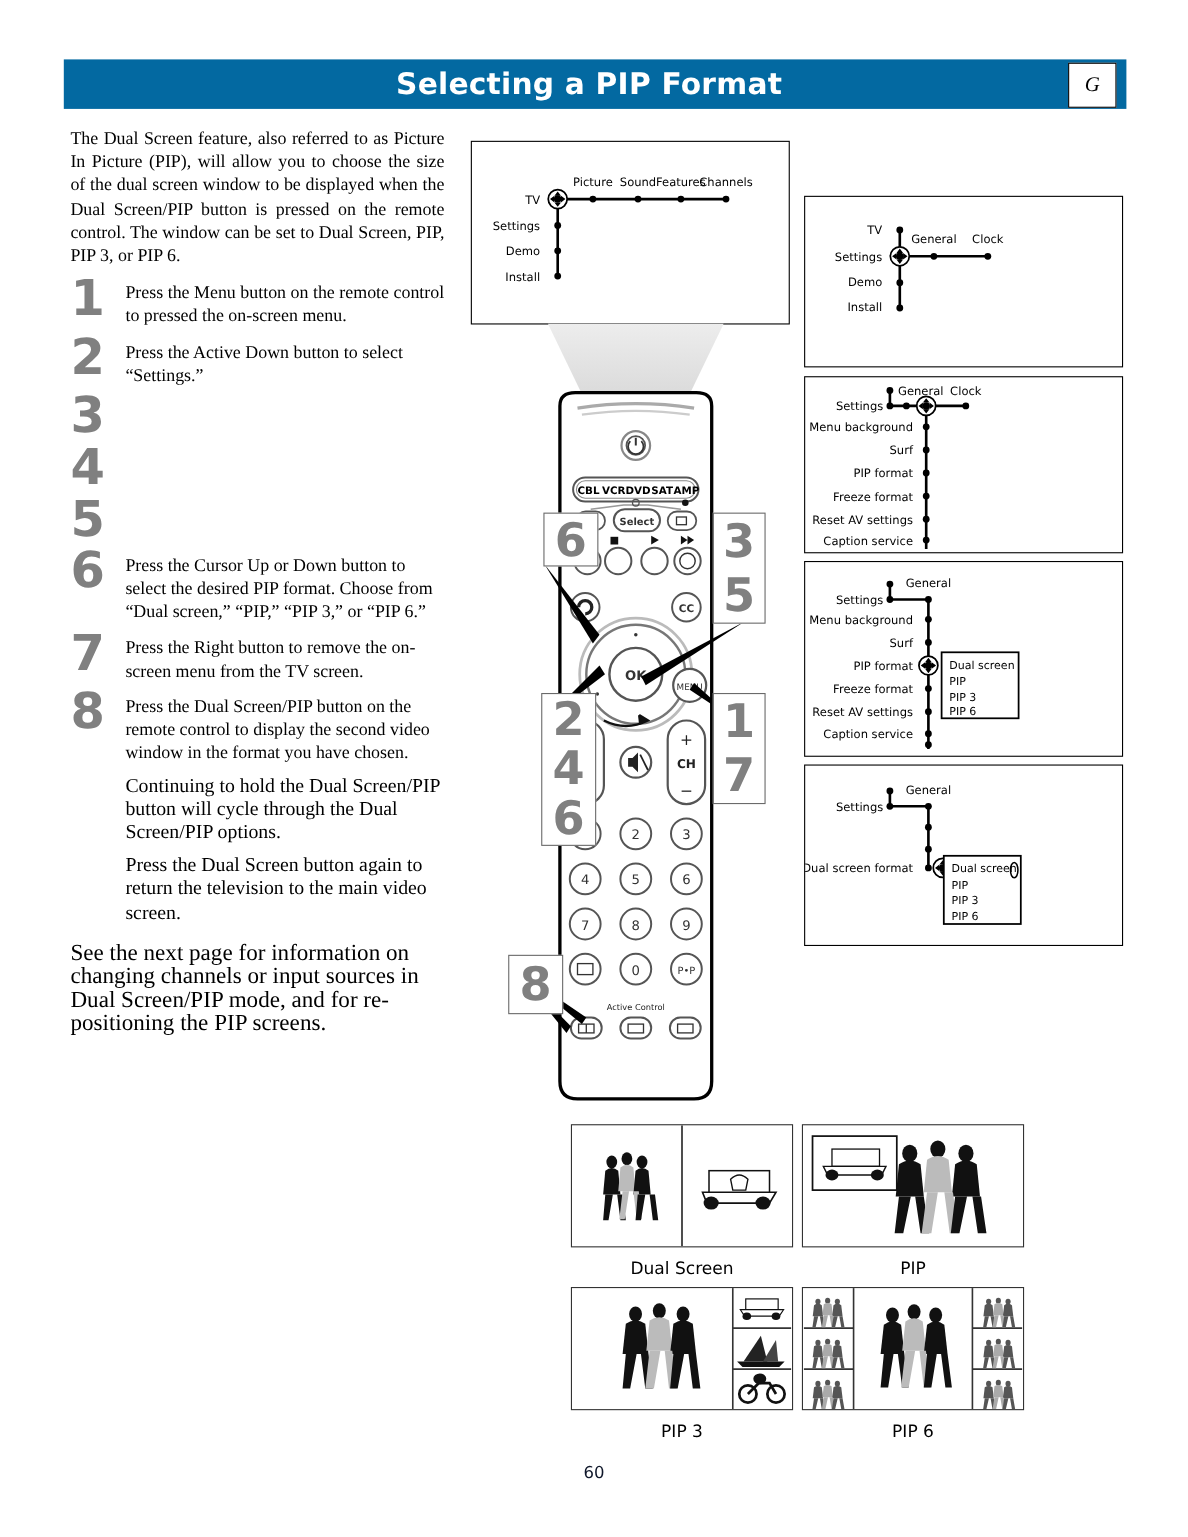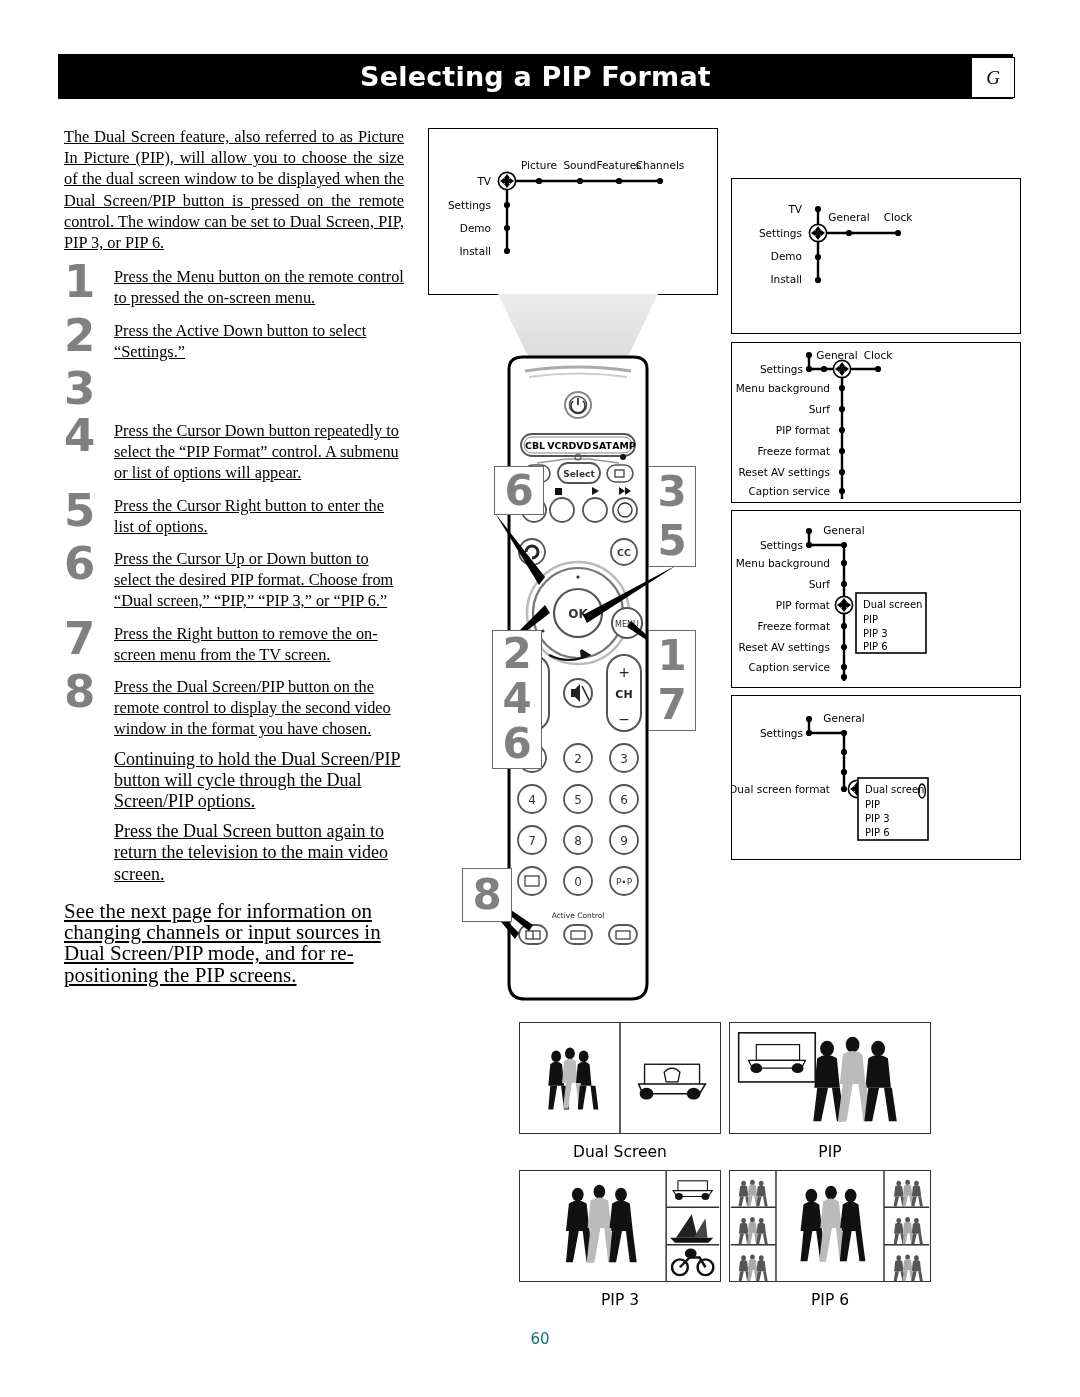--- a/index.html
+++ b/index.html
@@ -1,27 +1,27 @@
 <!DOCTYPE html>
 <html><head>
 <meta charset="utf-8">
 <style>
   html,body{margin:0;padding:0;background:#fff;}
   body{width:1080px;height:1397px;position:relative;font-family:"Liberation Serif",serif;color:#000;}
   .page{position:absolute;left:0;top:0;width:1080px;height:1397px;overflow:hidden;}
 
   
-  .hdr{position:absolute;left:58px;top:54px;width:955px;height:45px;background:#000000;}
+  .hdr{position:absolute;left:58px;top:54px;width:955px;height:45px;background:#0369a1;padding-left:11px;}
   .hdr-title{position:absolute;left:0;top:0;width:955px;height:45px;line-height:45px;text-align:center;
     color:#fff;font-family:"DejaVu Sans",sans-serif;font-weight:bold;font-size:27px;letter-spacing:.2px;}
   .hdr-tab{position:absolute;left:971px;top:57px;width:42px;height:39px;background:#fff;border:1px solid #000;
     line-height:39px;text-align:center;font-family:"Liberation Serif",serif;font-style:italic;font-size:19px;}
 
   
-  .col{position:absolute;left:64px;top:126px;width:340px;text-decoration:underline;}
+  .col{position:absolute;left:64px;top:115px;width:340px;}
   .intro{font-size:16.3px;line-height:21.2px;text-align:justify;}
   .steps{position:relative;margin-top:13px;}
   .step{position:relative;min-height:36px;margin-bottom:11px;}
   .step .num{position:absolute;left:0;top:-9px;width:42px;text-align:left;
     font-family:"DejaVu Sans",sans-serif;font-weight:bold;font-size:45px;color:#808080;line-height:50px;}
   .step .txt{margin-left:50px;font-size:16.3px;line-height:21.2px;}
   .sub{margin-left:50px;font-size:18px;line-height:21.2px;margin-top:9px;}
   .tail{margin-top:16px;font-size:21px;line-height:21.2px;}
 
   
@@ -52,21 +52,21 @@
   
   .ex{position:absolute;}
   .exbox{border:1.6px solid #333;background:#fff;box-sizing:border-box;}
   .exlab{text-align:center;font-family:"DejaVu Sans",sans-serif;font-size:15.5px;margin-top:5px;}
   .dual{left:519px;top:1022px;width:202px;height:112px;}
   .pip{left:729px;top:1022px;width:202px;height:112px;}
   .pip3{left:519px;top:1170px;width:202px;height:112px;}
   .pip6{left:729px;top:1170px;width:202px;height:112px;}
 
   .pgnum{position:absolute;left:0;top:1330px;width:1080px;text-align:center;
-    font-family:"DejaVu Sans",sans-serif;font-size:15px;color:#0f766e;}
+    font-family:"DejaVu Sans",sans-serif;font-size:15px;color:#0f172a;}
 </style>
 </head>
 <body>
 
 <div class="page">
 
   <div class="hdr">
     <div class="hdr-title">Selecting a PIP Format</div>
   </div>
   <div class="hdr-tab">G</div>
@@ -85,26 +85,24 @@
         <div class="num">2</div>
         <div class="txt">Press the Active Down button to select “Settings.”</div>
       </div>
 
       <div class="step">
         <div class="num">3</div>
       </div>
 
       <div class="step">
         <div class="num">4</div>
-        <div class="txt">Press the Cursor Down button repeatedly to select the “PIP Format” control. A submenu or list of options will appear.</div>
       </div>
 
       <div class="step">
         <div class="num">5</div>
-        <div class="txt">Press the Cursor Right button to enter the list of options.</div>
       </div>
 
       <div class="step">
         <div class="num">6</div>
         <div class="txt">Press the Cursor Up or Down button to select the desired PIP format. Choose from “Dual screen,” “PIP,” “PIP 3,” or “PIP 6.”</div>
       </div>
 
       <div class="step">
         <div class="num">7</div>
         <div class="txt">Press the Right button to remove the on-screen menu from the TV screen.</div>

